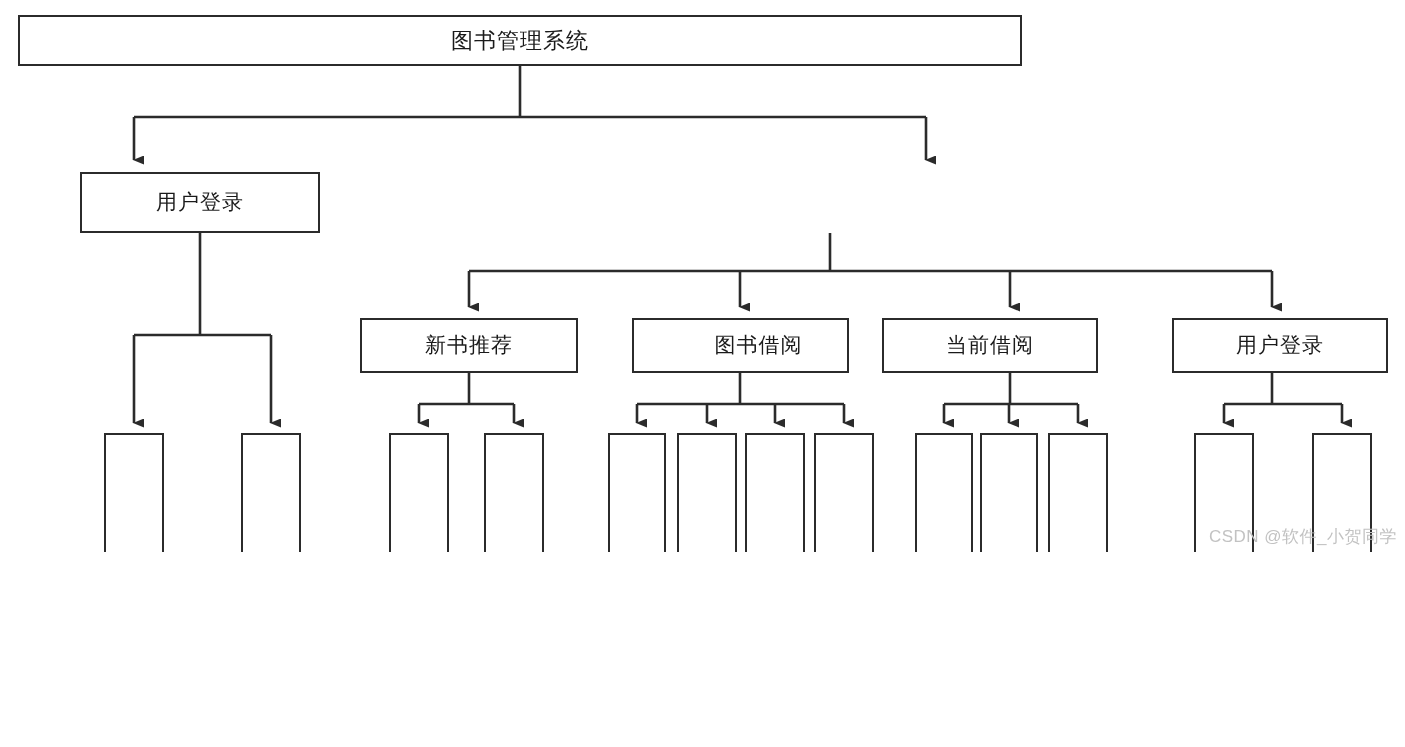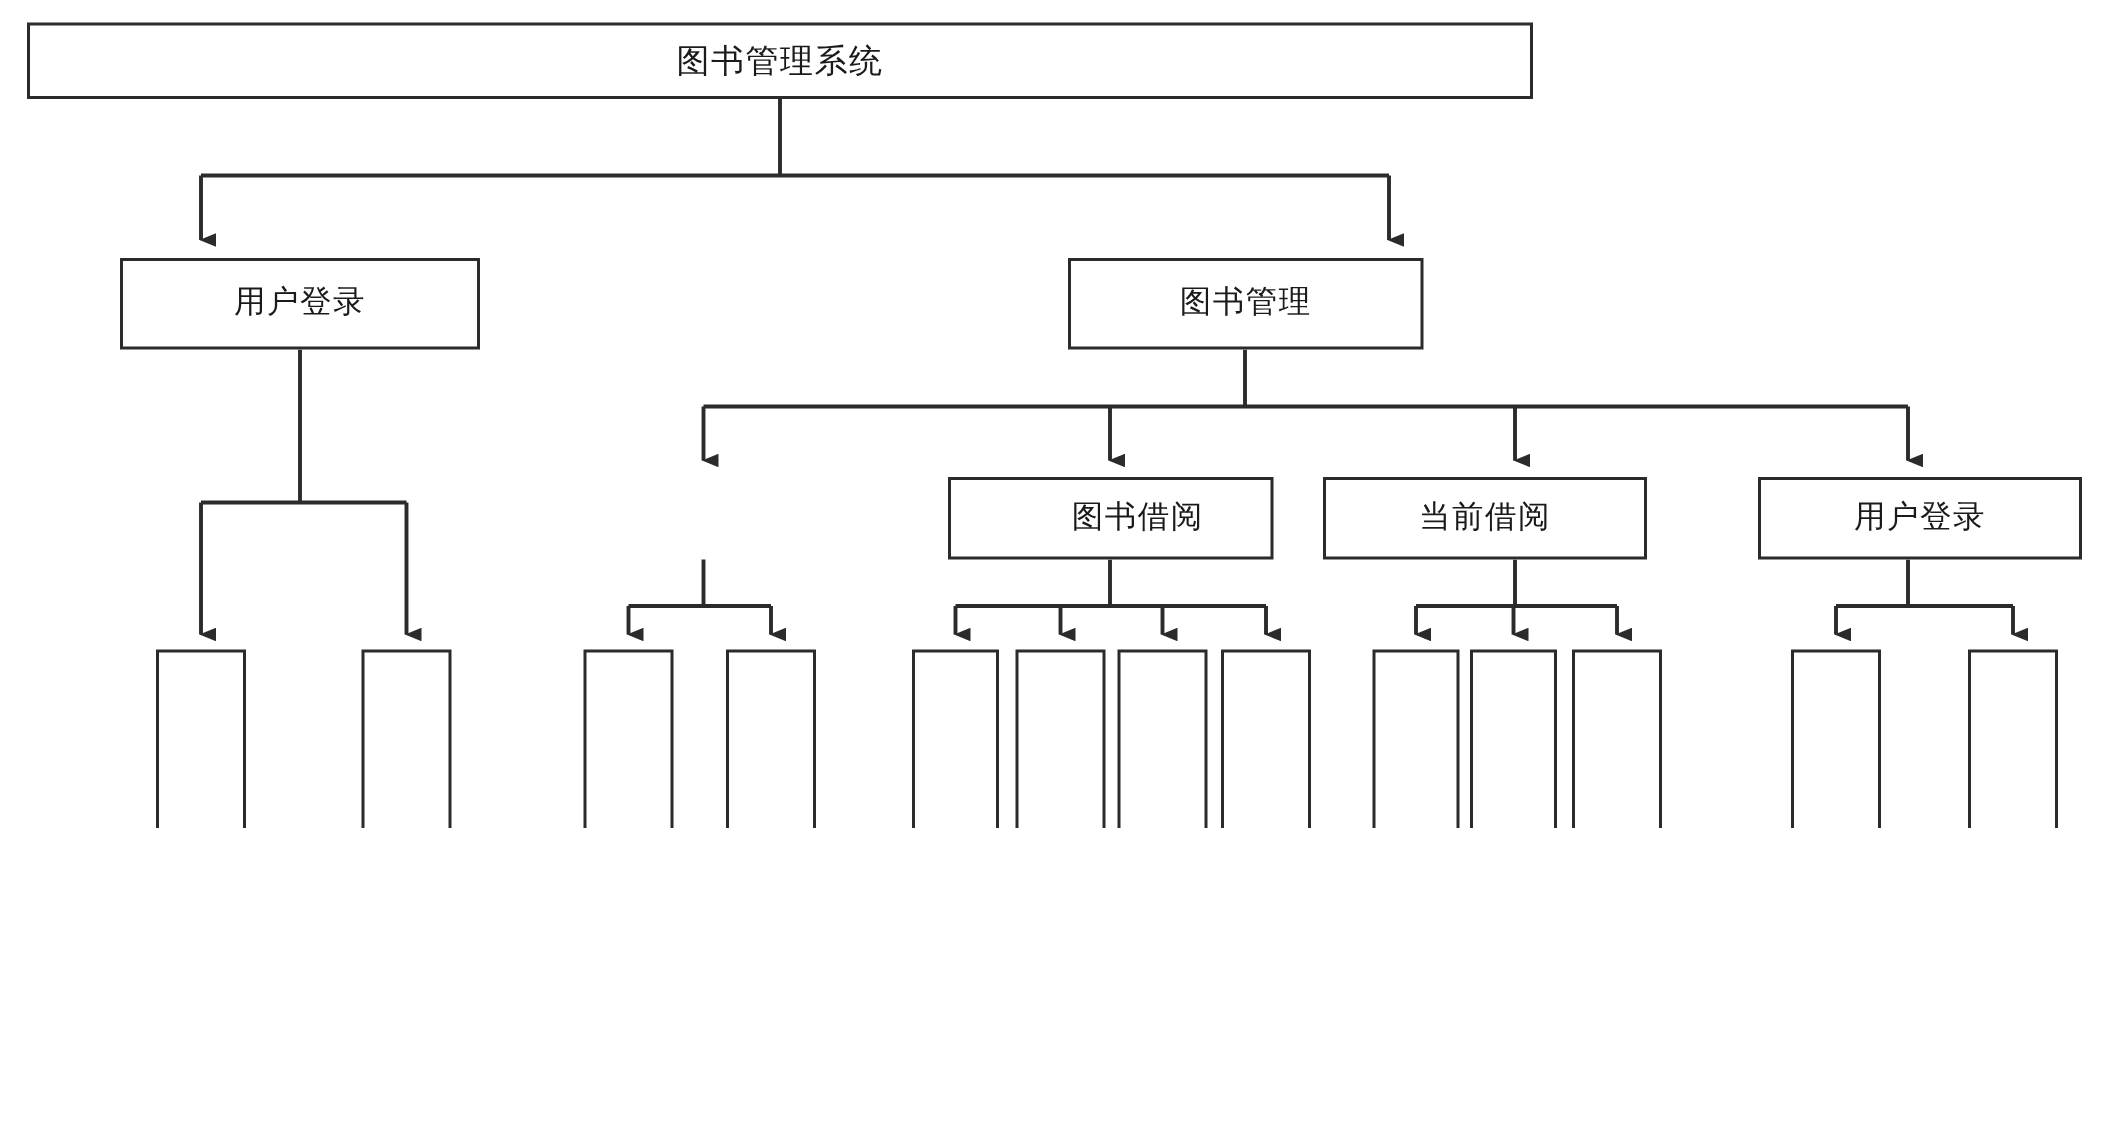--- a/index.html
+++ b/index.html
@@ -129,24 +129,24 @@
     </g>
   </svg>
 
   <div class="node horiz root" style="left:18px; top:15px; width:1004px; height:51px;">
     <span>图书管理系统</span>
   </div>
 
   <div class="node horiz" style="left:80px; top:172px; width:240px; height:61px;">
     <span>用户登录</span>
   </div>
-  <div class="node horiz" style="left:712px; top:172px; width:237px; height:61px;">
-    <span>图书管理</span>
-  </div>
-
+
+  <div class="node horiz" style="left:360px; top:318px; width:218px; height:55px;">
+    <span>新书推荐</span>
+  </div>
   <div class="node horiz" style="left:632px; top:318px; width:217px; height:55px;padding-left:36px;">
     <span>图书借阅</span>
   </div>
   <div class="node horiz" style="left:882px; top:318px; width:216px; height:55px;">
     <span>当前借阅</span>
   </div>
   <div class="node horiz" style="left:1172px; top:318px; width:216px; height:55px;">
     <span>用户登录</span>
   </div>
 
@@ -187,13 +187,14 @@
     <span class="vtext">确认归还（管理员）</span>
   </div>
 
   <div class="node vert center-text" style="left:1194px; top:433px; width:60px; height:303px;">
     <span class="vtext">新增借阅记录</span>
   </div>
   <div class="node vert center-text" style="left:1312px; top:433px; width:60px; height:303px;">
     <span class="vtext">查询借阅记录</span>
   </div>
 
+  <div class="watermark">CSDN @软件_小贺同学</div>
 </div>
 
 </body></html>

